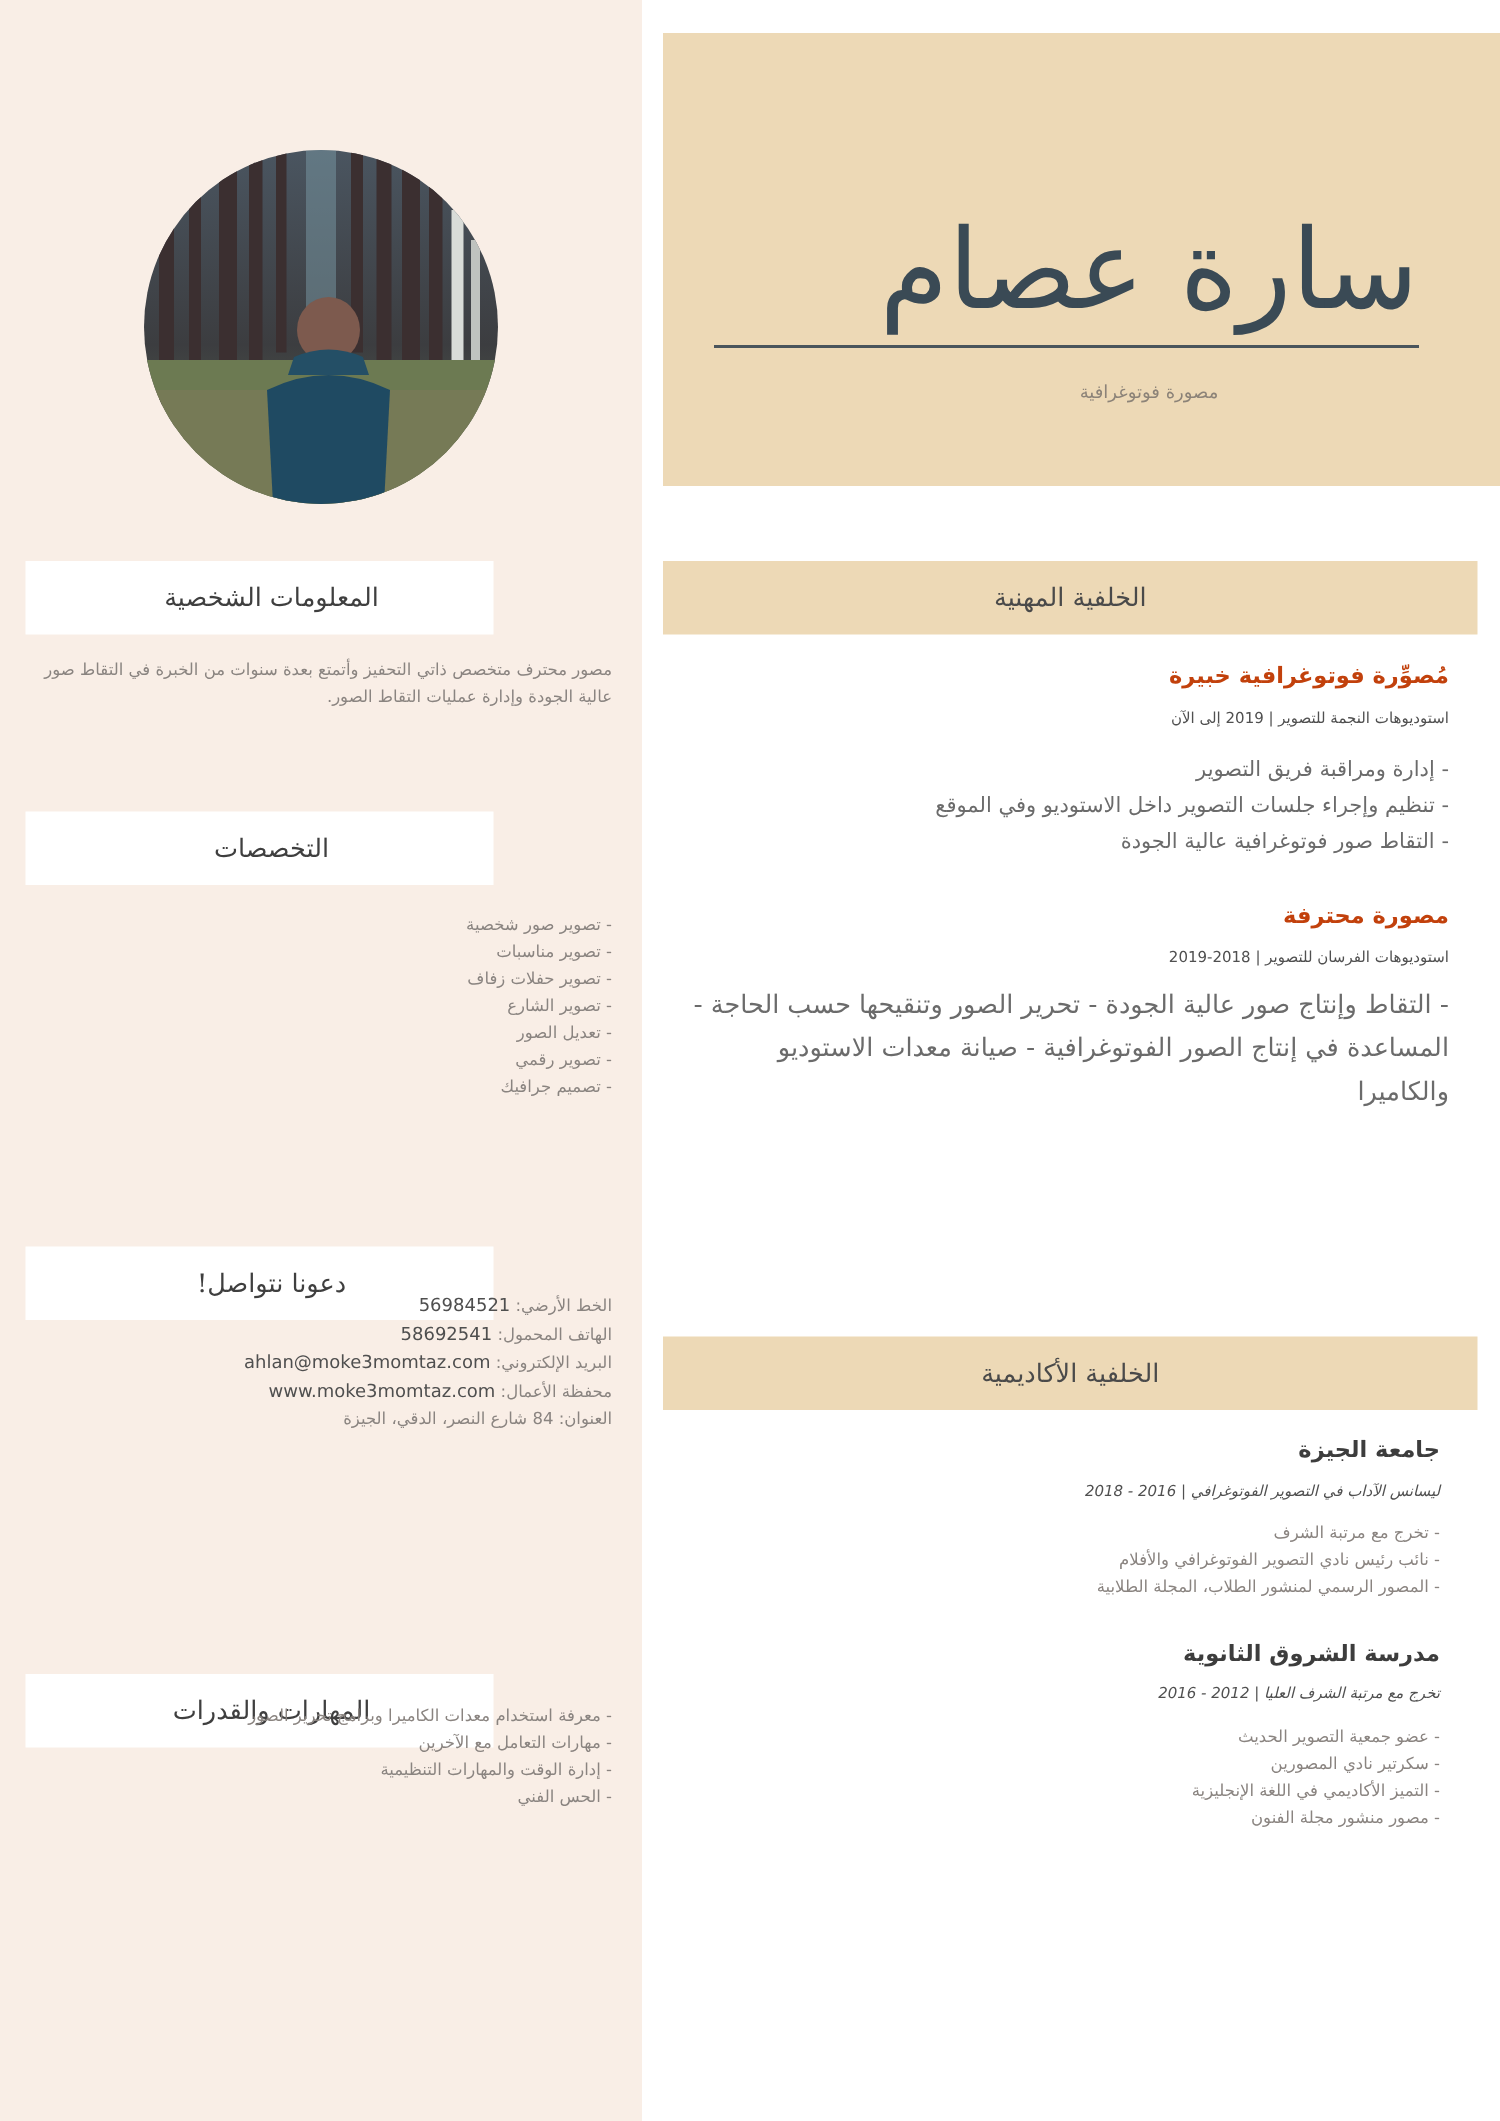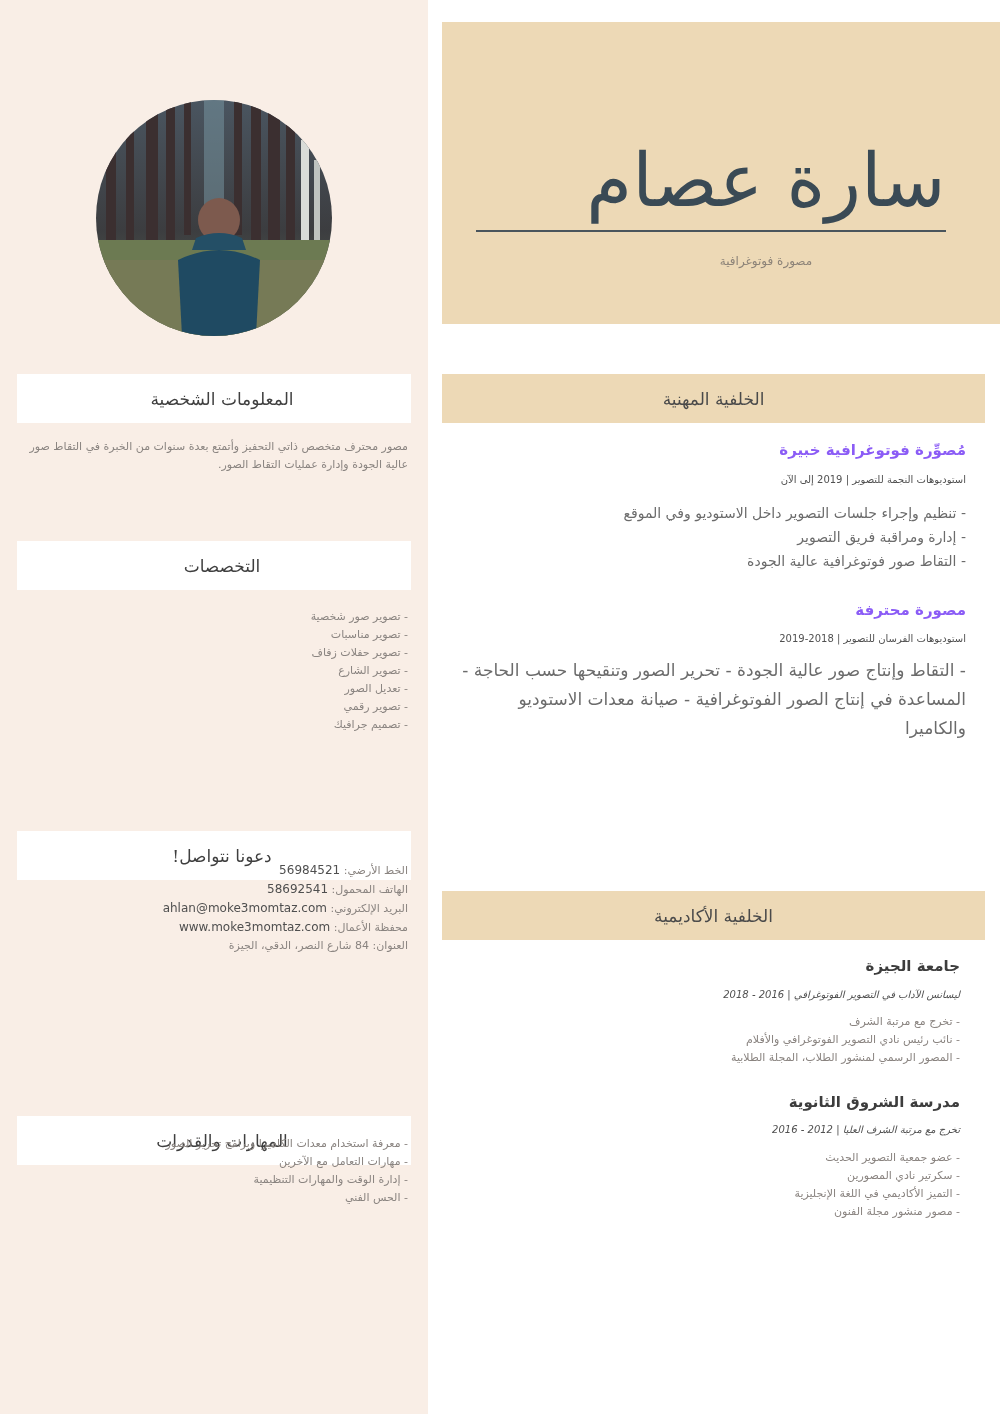--- a/index.html
+++ b/index.html
@@ -10,21 +10,21 @@
       position: absolute; left: 0; top: 0; width: 428px; height: 1414px;
       background: #f9eee6;
     }
     .photo {
       position: absolute; left: 96px; top: 100px; width: 236px; height: 236px;
       border-radius: 50%; overflow: hidden;
     }
     .photo svg { width: 100%; height: 100%; display: block; }
 
     .side-band {
-      position: absolute; left: 17px; width: 394px; height: 49px;
+      position: absolute; left: 17px; width: 312px; height: 49px;
       background: #ffffff; display: flex; align-items: center; justify-content: center;
       font-family: "DejaVu Serif", serif; font-size: 17px; color: #3f3f3f; padding-left: 16px;
     }
     .side-text {
       position: absolute; right: 20px; width: 392px; text-align: right;
       font-size: 11px; line-height: 18px; color: #8a8480;
     }
     .side-text .ltr { color: #4f4f4f; font-size: 12px; unicode-bidi: embed; direction: ltr; display: inline-block; }
     .list-item::before { content: "- "; }
 
@@ -44,21 +44,21 @@
       font-size: 12px; color: #8c8378;
     }
 
     .main-band {
       position: absolute; left: 442px; width: 543px; height: 49px;
       background: #edd9b6; display: flex; align-items: center; justify-content: center;
       font-family: "DejaVu Serif", serif; font-size: 17px; color: #4a4a4a;
     }
     .job-title {
       position: absolute; right: 34px; text-align: left;
-      font-size: 15px; font-weight: bold; color: #8b5cf6;
+      font-size: 15px; font-weight: bold; color: #c2410c;
     }
     .job-sub {
       position: absolute; right: 34px; text-align: right;
       font-size: 10px; color: #505050;
     }
     .job-list {
       position: absolute; right: 34px; width: 500px; text-align: right;
       font-size: 14px; line-height: 24px; color: #6b6b6b;
     }
     .job-para {
@@ -175,22 +175,22 @@
   <div class="role">مصورة فوتوغرافية</div>
 </header>
 
 <div class="main-band" style="top:374px;">
   <span>الخلفية المهنية</span>
 </div>
 
 <div class="job-title" style="top:441px;">مُصوِّرة فوتوغرافية خبيرة</div>
 <div class="job-sub" style="top:474px;">استوديوهات النجمة للتصوير | 2019 إلى الآن</div>
 <div class="job-list" style="top:501px;">
+  <div class="list-item">إدارة ومراقبة فريق التصوير</div>
   <div class="list-item">تنظيم وإجراء جلسات التصوير داخل الاستوديو وفي الموقع</div>
-  <div class="list-item">إدارة ومراقبة فريق التصوير</div>
   <div class="list-item">التقاط صور فوتوغرافية عالية الجودة</div>
 </div>
 
 <div class="job-title" style="top:601px;">مصورة محترفة</div>
 <div class="job-sub" style="top:633px;">استوديوهات الفرسان للتصوير | 2018-2019</div>
 <div class="job-para" style="top:656px;">- التقاط وإنتاج صور عالية الجودة - تحرير الصور وتنقيحها حسب الحاجة - المساعدة في إنتاج الصور الفوتوغرافية - صيانة معدات الاستوديو والكاميرا</div>
 
 <div class="main-band" style="top:891px;">
   <span>الخلفية الأكاديمية</span>
 </div>

